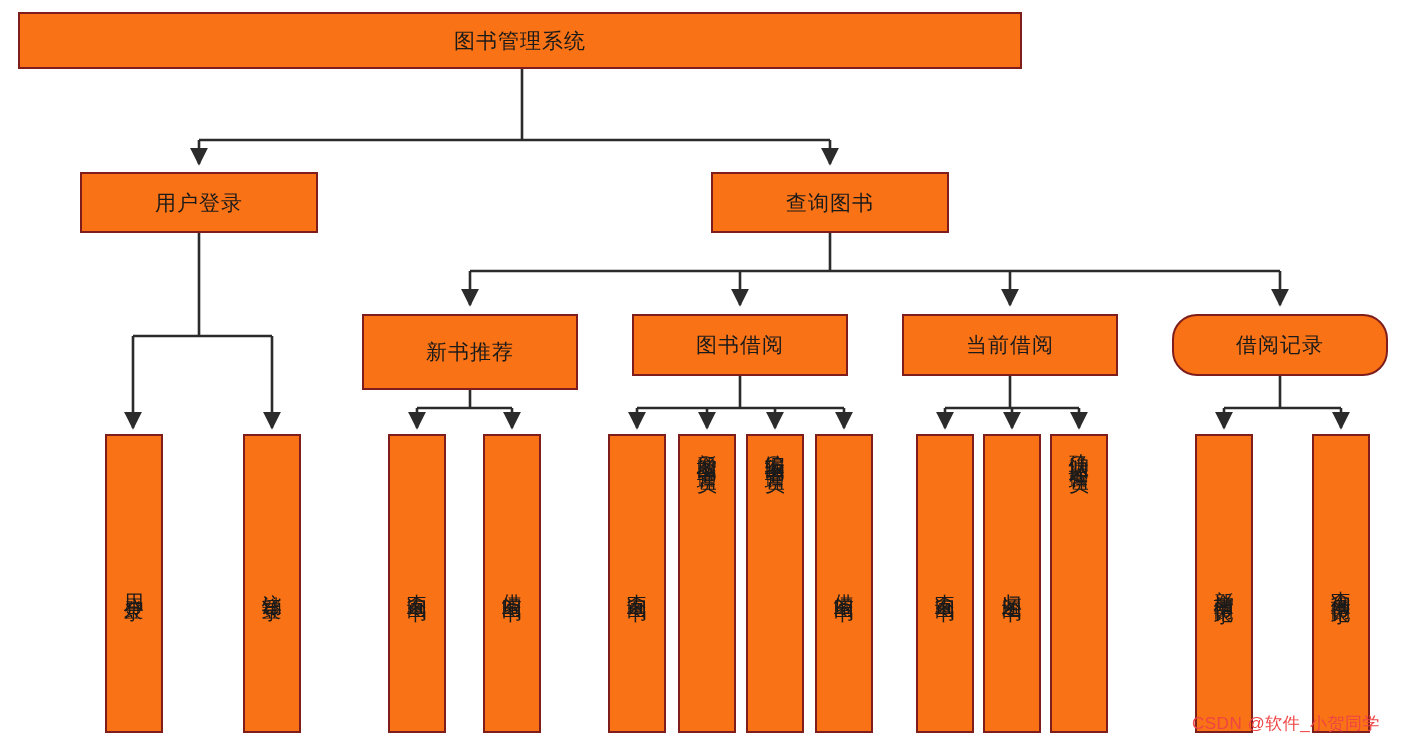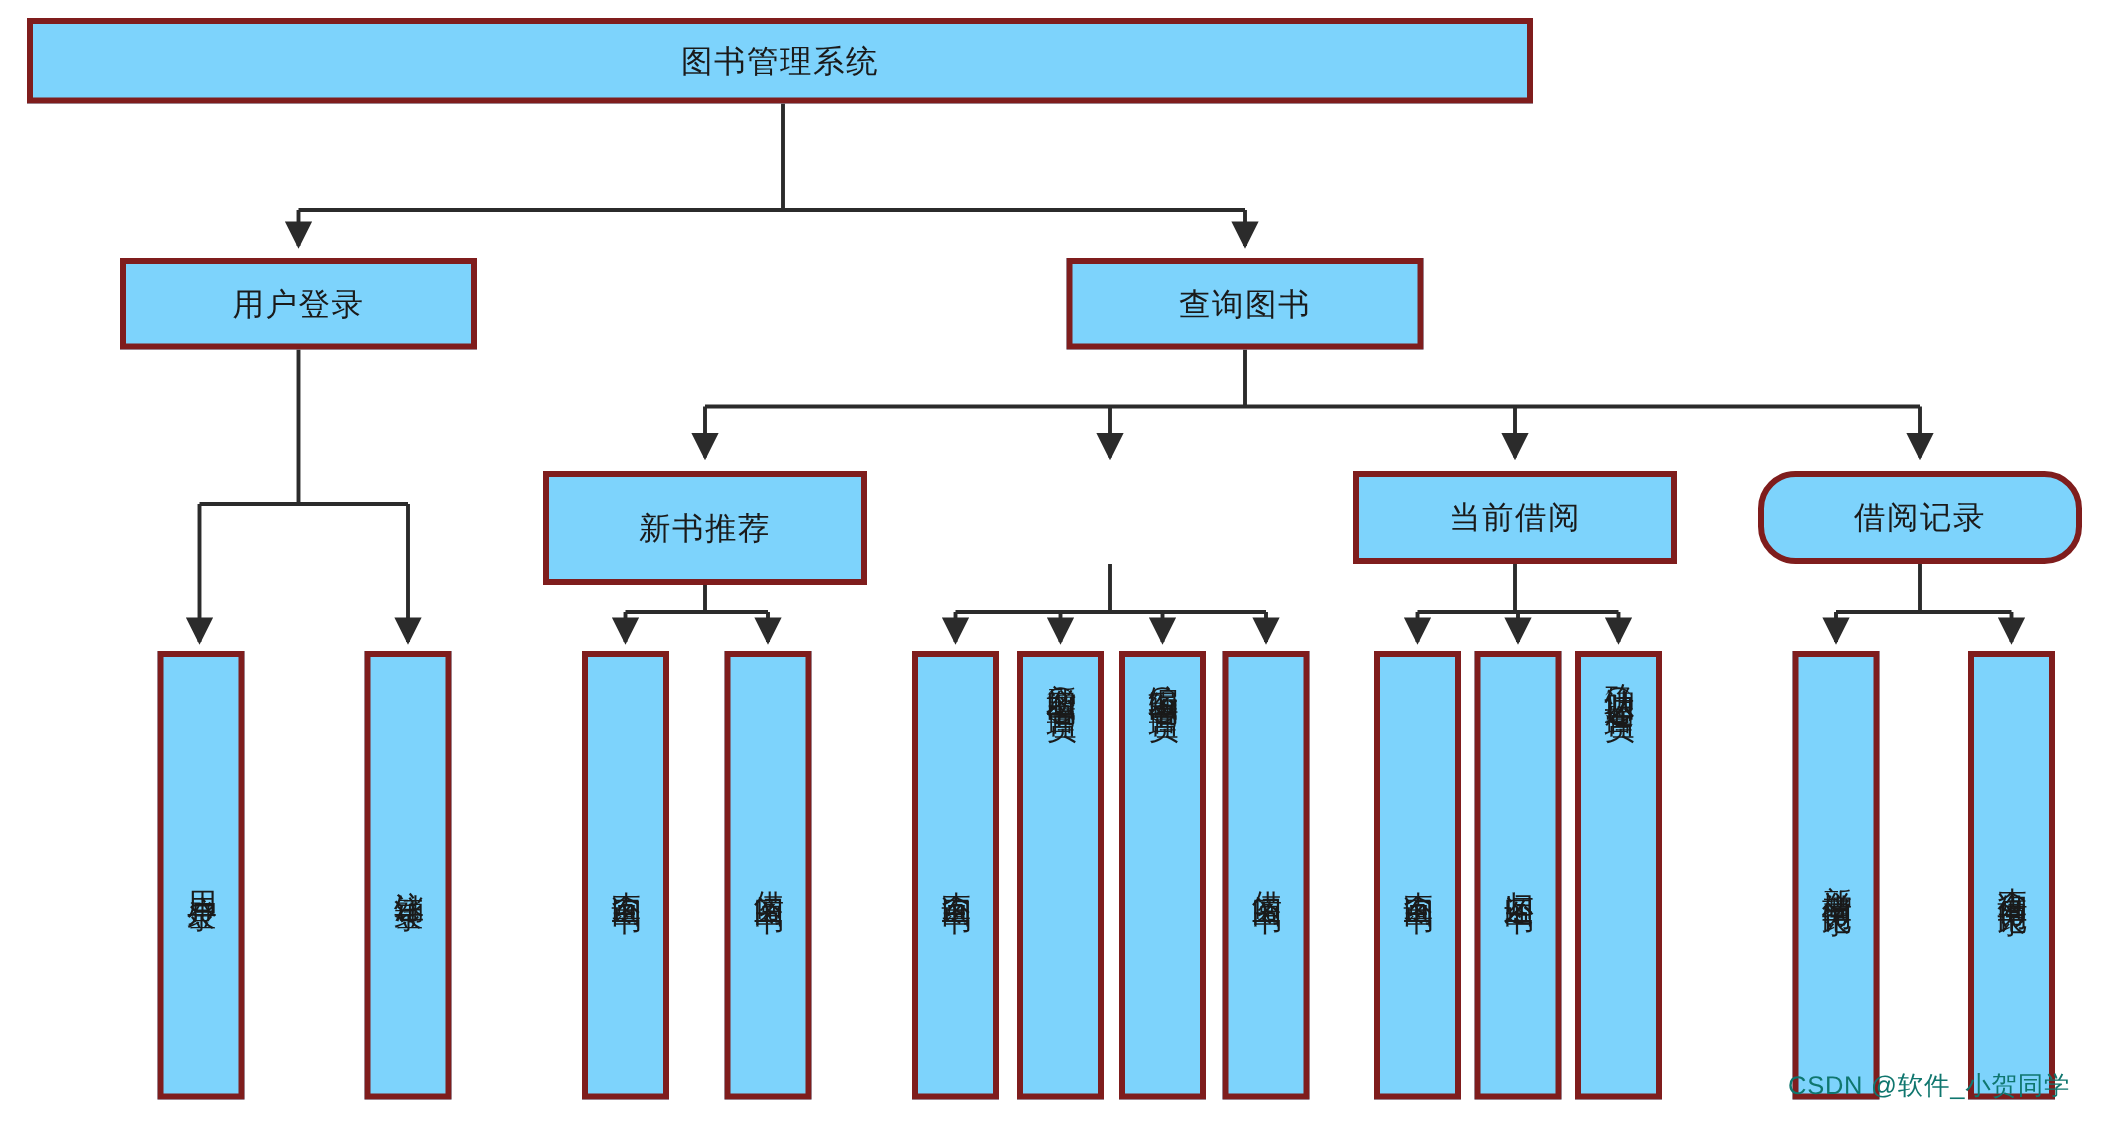--- a/index.html
+++ b/index.html
@@ -21,22 +21,22 @@
     position: absolute;
     left: 0;
     top: 0;
     width: 1405px;
     height: 747px;
     pointer-events: none;
   }
   .node {
     position: absolute;
     box-sizing: border-box;
-    background: #7dd3fc;
-    border: 4px solid #7f1d1d;
+    background: #f97316;
+    border: 2px solid #7f1d1d;
     display: flex;
     align-items: center;
     justify-content: center;
     color: #1a1a1a;
     text-align: right;
   }
   .node-h {
     font-size: 21px;
     letter-spacing: 1px;
     white-space: nowrap;
@@ -55,21 +55,21 @@
     align-items: center;
     justify-content: center;
     width: 100%;
     height: 100%;
   }
   .leaf-short .leaf-inner { align-items: center; }
   .leaf-long .leaf-inner { align-items: flex-start; padding-top: 4px; }
   .watermark {
     position: absolute;
     font-size: 17px;
-    color: #0f766e;
+    color: #ef4444;
     white-space: nowrap;
     letter-spacing: 0.5px;
   }
 </style>
 </head>
 <body>
 
 <div id="canvas">
 
   <svg class="wires" viewBox="0 0 1405 747" xmlns="http://www.w3.org/2000/svg">
@@ -129,20 +129,23 @@
   <div class="node node-h" style="left:80px; top:172px; width:238px; height:61px;">
     <span>用户登录</span>
   </div>
   <div class="node node-h" style="left:711px; top:172px; width:238px; height:61px;">
     <span>查询图书</span>
   </div>
 
   <div class="node node-h" style="left:362px; top:314px; width:216px; height:76px;">
     <span>新书推荐</span>
   </div>
+  <div class="node node-h" style="left:632px; top:314px; width:216px; height:62px;">
+    <span>图书借阅</span>
+  </div>
   <div class="node node-h" style="left:902px; top:314px; width:216px; height:62px;">
     <span>当前借阅</span>
   </div>
   <div class="node node-h" style="left:1172px; top:314px; width:216px; height:62px;border-radius:25px;">
     <span>借阅记录</span>
   </div>
 
   <div class="node leaf-short" style="left:105px; top:434px; width:58px; height:299px;">
     <div class="leaf-inner">
         <span class="vtext">用户登录</span>

